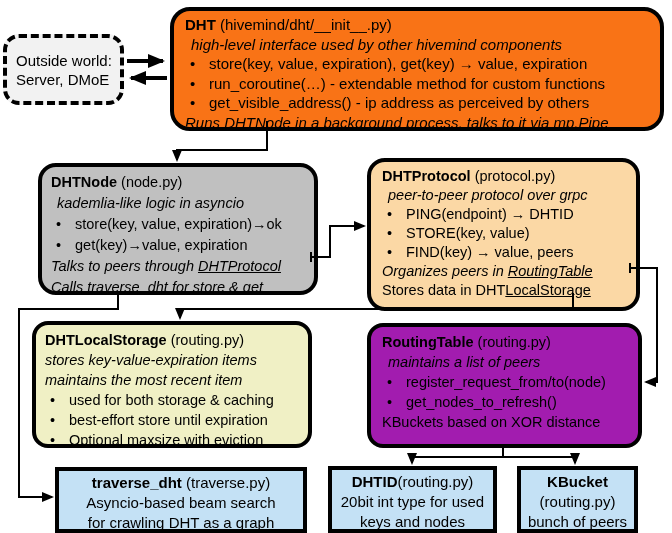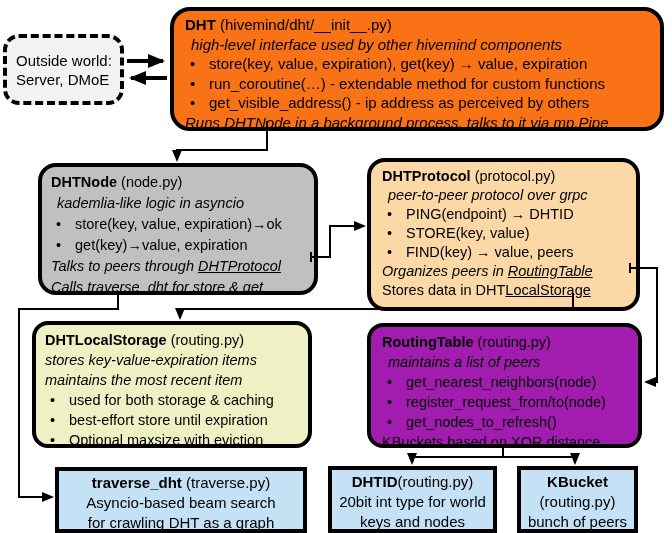--- a/index.html
+++ b/index.html
@@ -115,35 +115,34 @@
     <div class="i">stores key-value-expiration items</div>
     <div class="i">maintains the most recent item</div>
     <div class="bullet">used for both storage &amp; caching</div>
     <div class="bullet">best-effort store until expiration</div>
     <div class="bullet">Optional maxsize with eviction</div>
   </div>
 
   <div class="box" id="routingtable-box">
     <div><span class="b">RoutingTable</span><span> (routing.py)</span></div>
     <div class="i subtitle">maintains a list of peers</div>
-    <div class="bullet">get_nearest_neighbors(node)</div>
     <div class="bullet">register_request_from/to(node)</div>
     <div class="bullet">get_nodes_to_refresh()</div>
     <div>KBuckets based on XOR distance</div>
   </div>
 
   <div class="box" id="traverse-box">
     <div><span class="b">traverse_dht</span><span> (traverse.py)</span></div>
     <div>Asyncio-based beam search</div>
     <div>for crawling DHT as a graph</div>
   </div>
 
   <div class="box" id="dhtid-box">
     <div><span class="b">DHTID</span><span>(routing.py)</span></div>
-    <div>20bit int type for world</div>
+    <div>20bit int type for used</div>
     <div>keys and nodes</div>
   </div>
 
   <div class="box" id="kbucket-box">
     <div class="b">KBucket</div>
     <div>(routing.py)</div>
     <div>bunch of peers</div>
   </div>
 
 </div>

